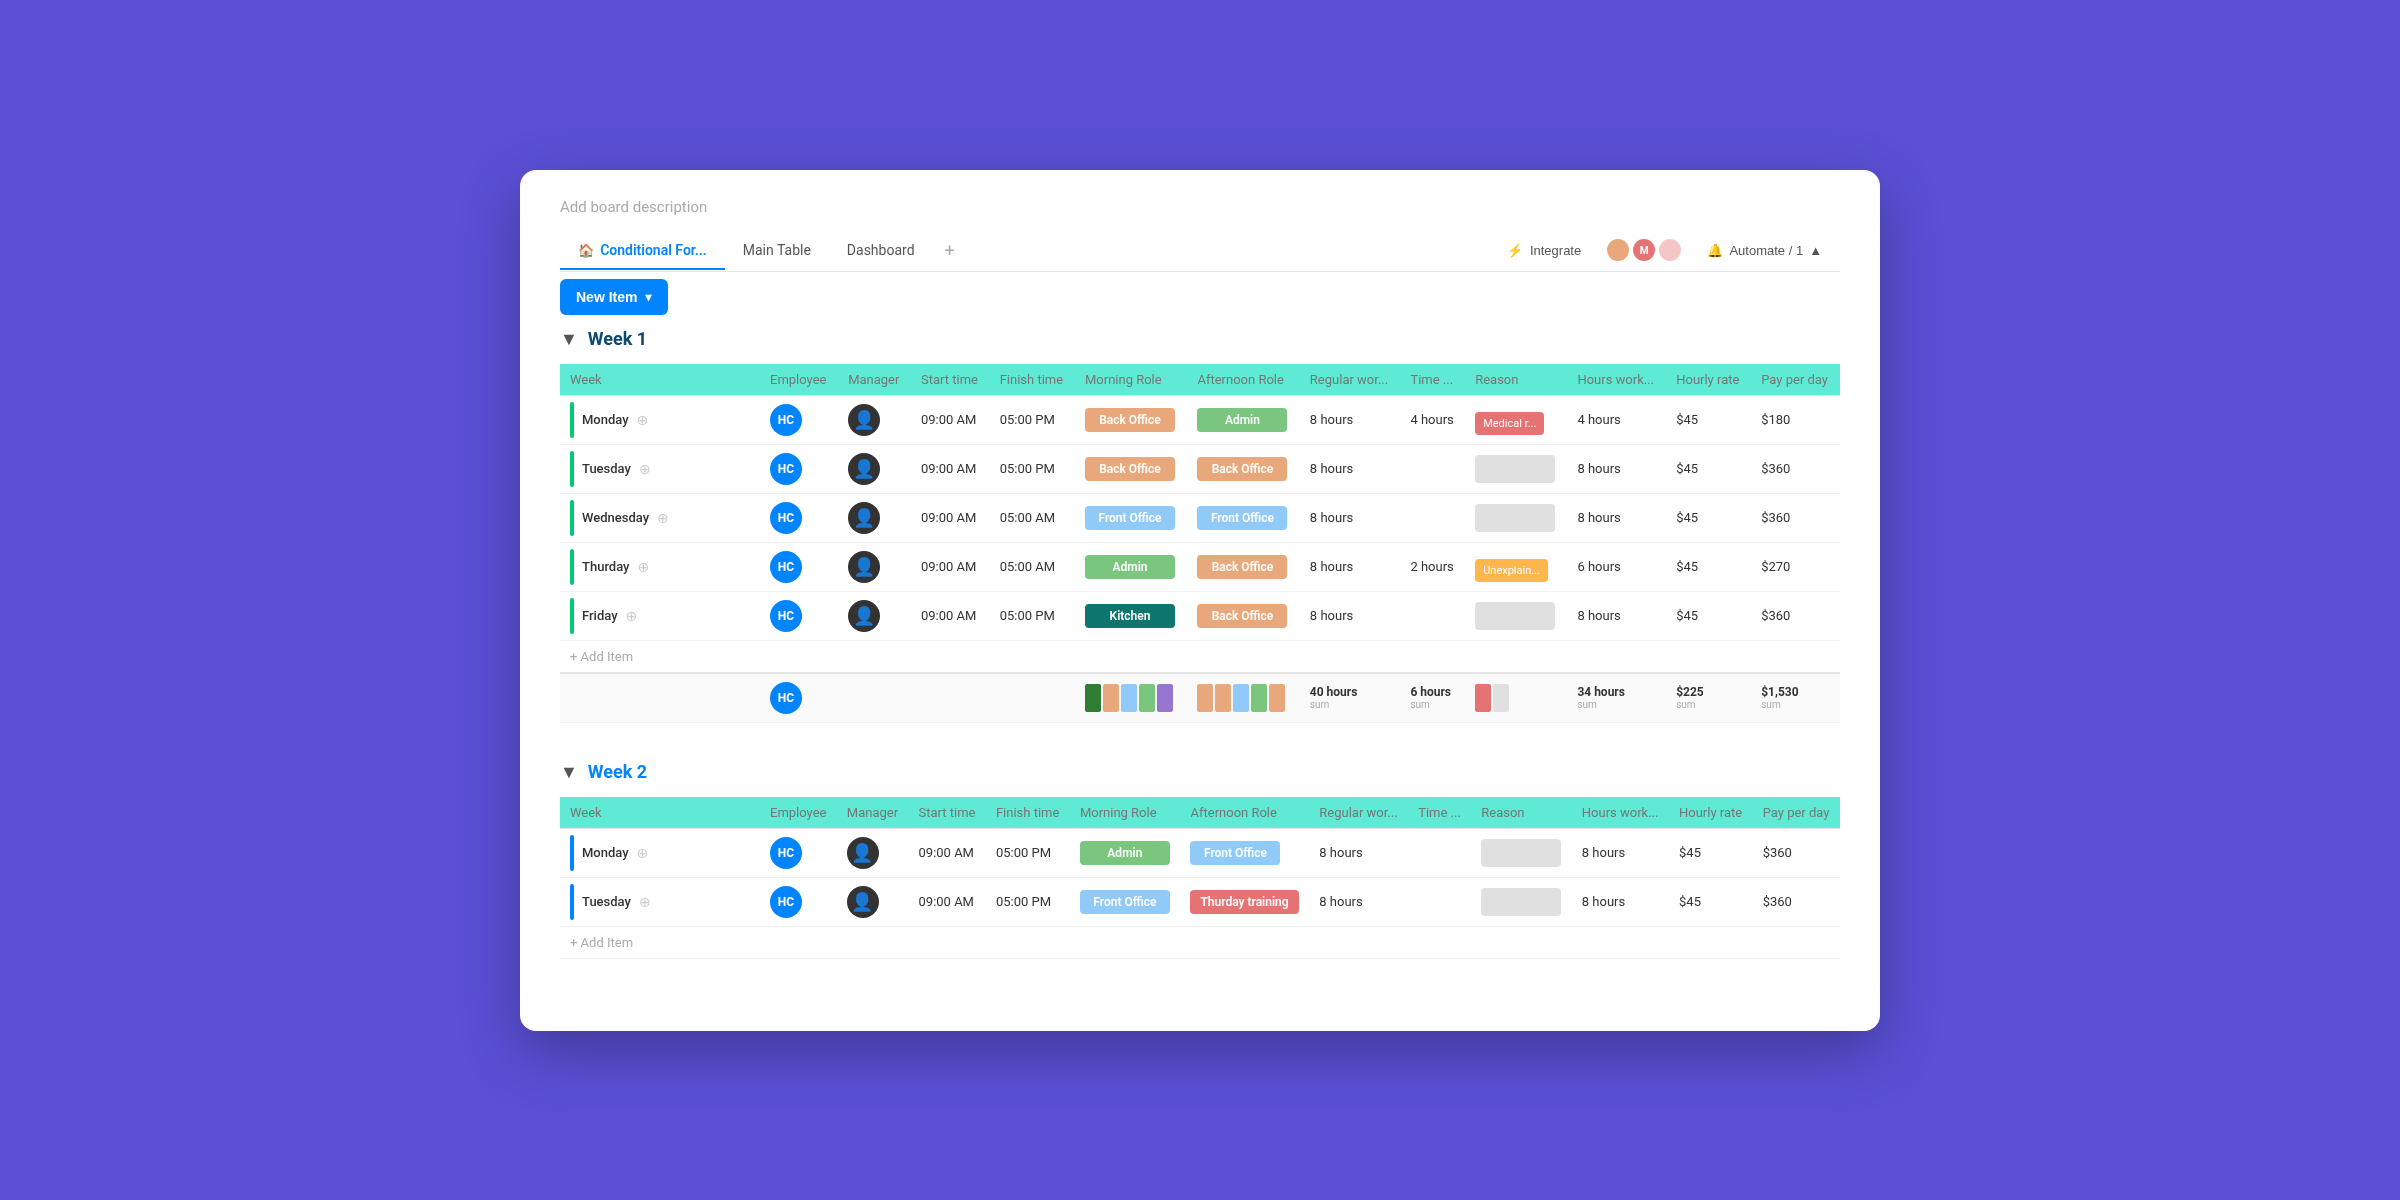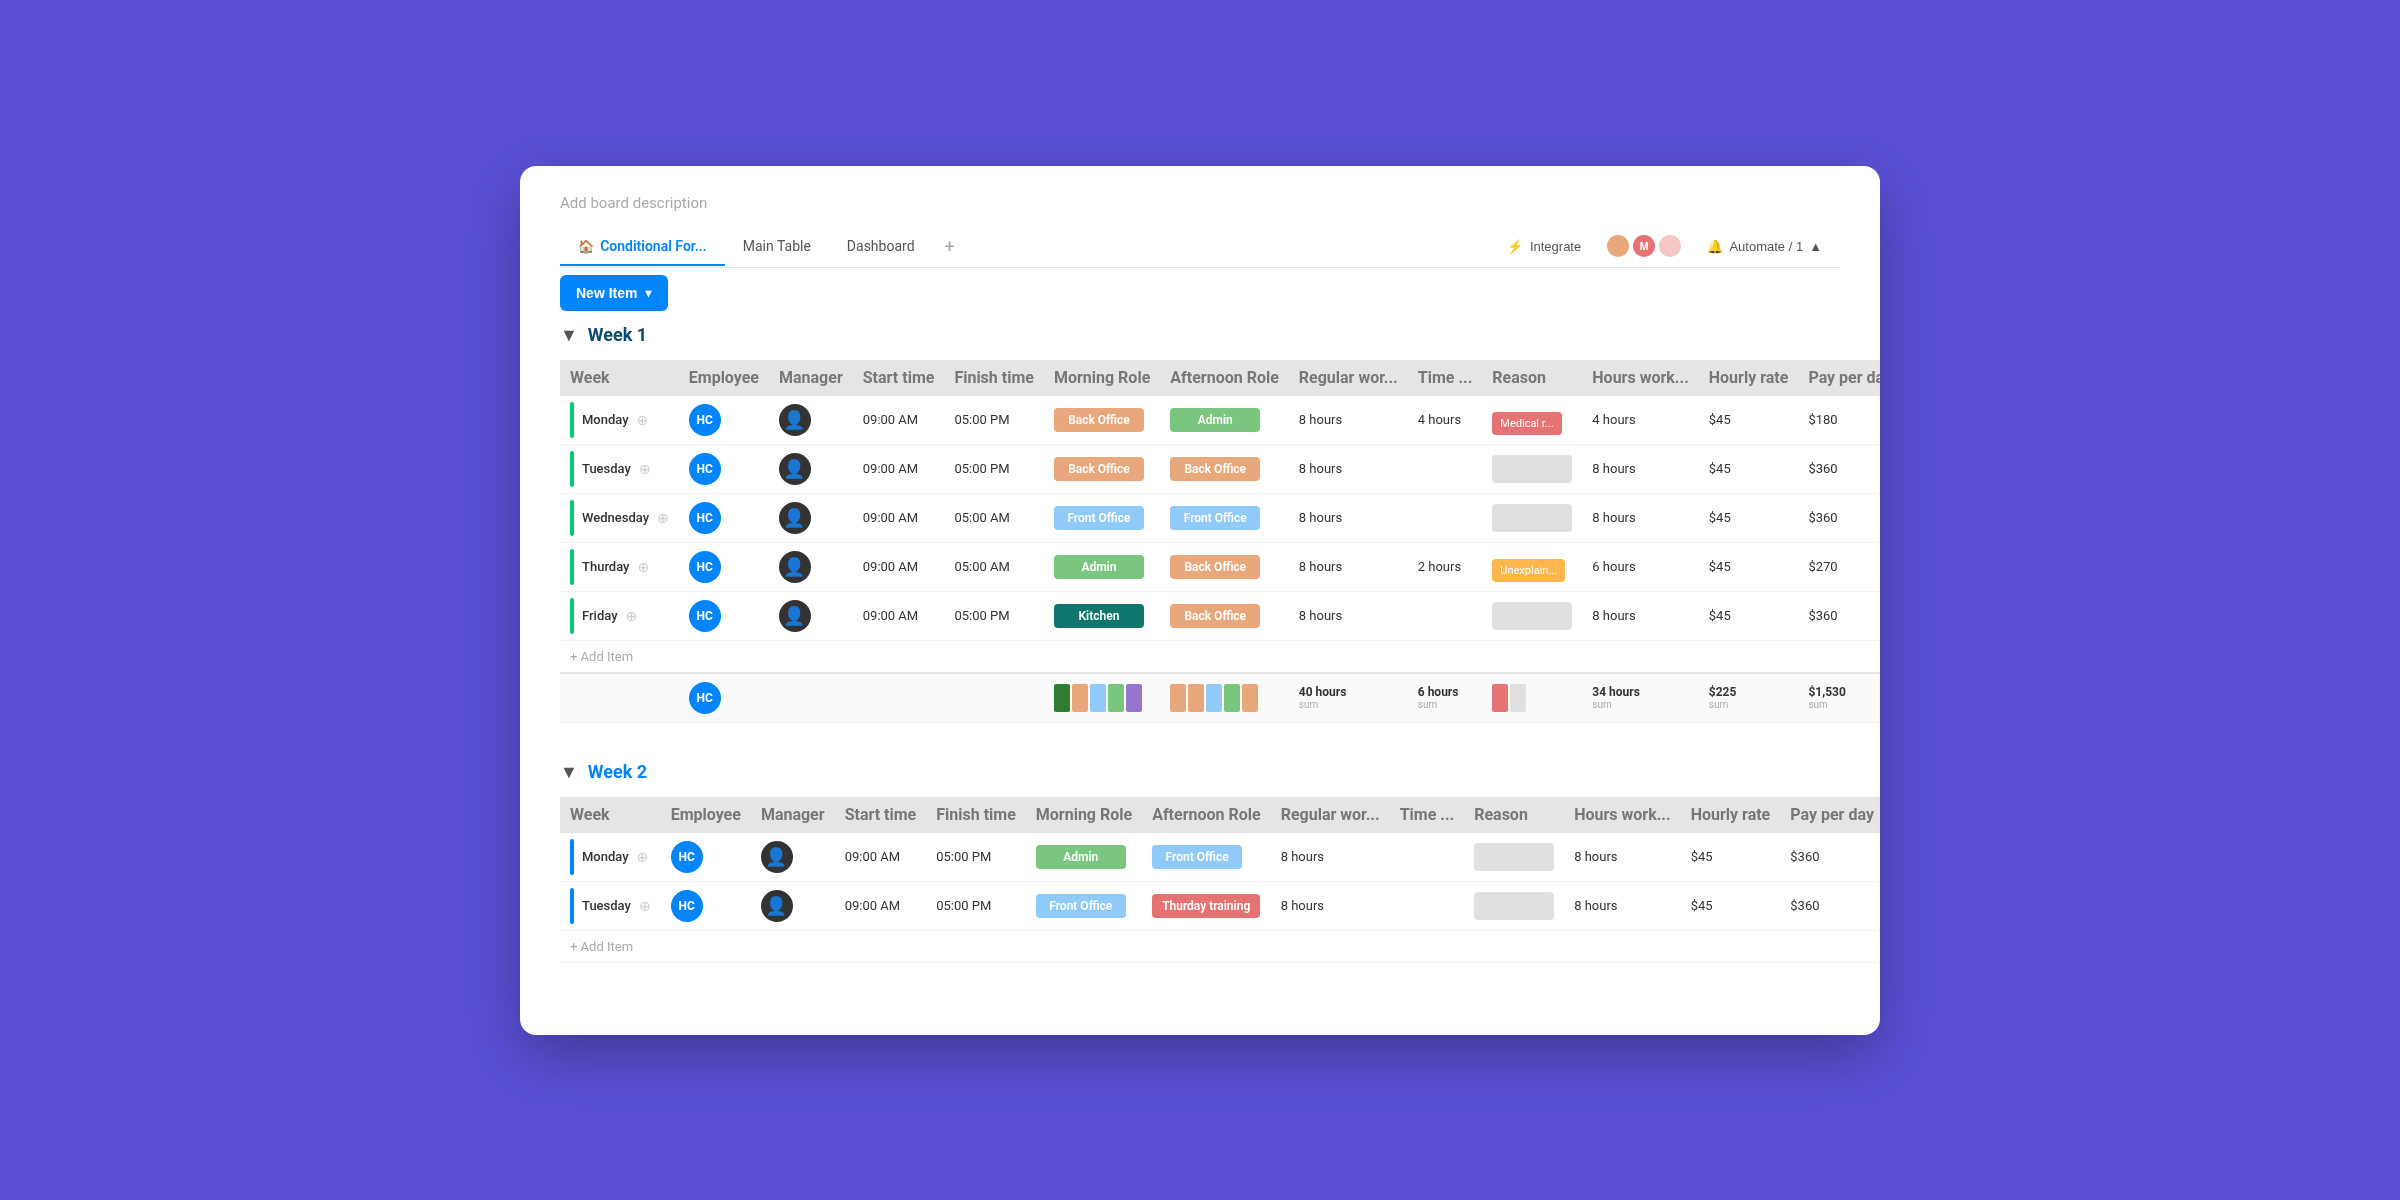--- a/index.html
+++ b/index.html
@@ -155,24 +155,24 @@
     }
     .group-title.green { color: #0c4a6e; }
     .group-title.blue { color: #0085ff; }
     
     .schedule-table {
       width: 100%;
       border-collapse: collapse;
       font-size: 13px;
     }
     .schedule-table th {
-      background: #e5e5e5;
+      background: #5eead4;
       color: #777;
-      font-weight: 700;
-      font-size: 16px;
+      font-weight: 400;
+      font-size: 13px;
       padding: 8px 10px;
       text-align: left;
       border-bottom: 1px solid #e5e5e5;
       white-space: nowrap;
     }
     .schedule-table th:first-child { width: 200px; }
     .schedule-table td {
       padding: 6px 10px;
       border-bottom: 1px solid #f0f0f0;
       vertical-align: middle;

